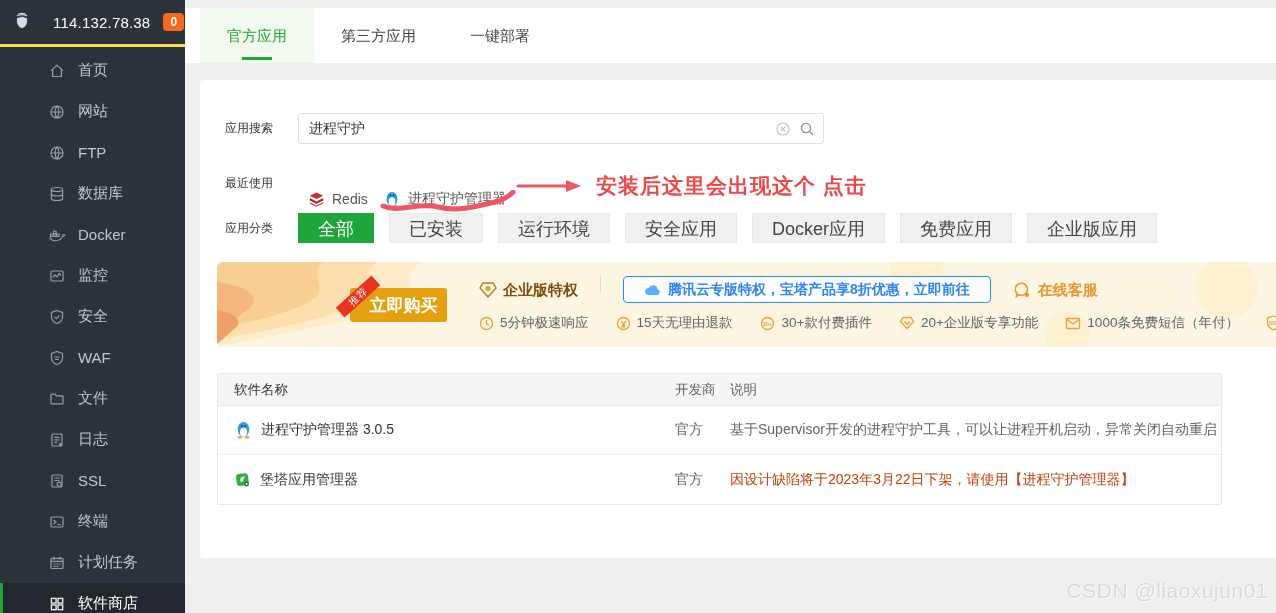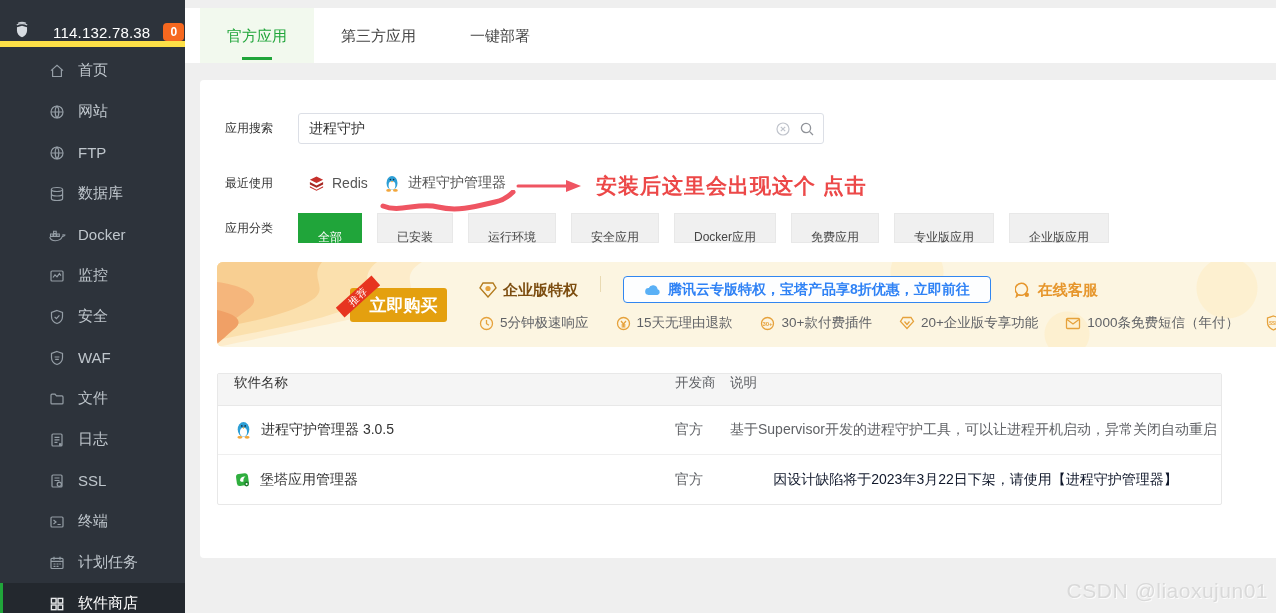--- a/index.html
+++ b/index.html
@@ -1,21 +1,21 @@
 <!DOCTYPE html>
 <html><head>
 <meta charset="utf-8">
 <style>
   * { margin:0; padding:0; box-sizing:border-box; }
   html,body { width:1276px; height:613px; overflow:hidden; }
   body { background:#efefef; font-family:"Liberation Sans", sans-serif; position:relative; }
 
   
   .sidebar { position:absolute; left:0; top:0; width:185px; height:613px; background:#2d333b; z-index:5; }
-  .sb-head { height:47px; display:flex; align-items:flex-end; padding-left:13px; border-bottom:6px solid #fde047; }
+  .sb-head { height:47px; display:flex; align-items:center; padding-left:13px; border-bottom:3px solid #fde047; }
   .sb-ip { color:#ffffff; font-size:15px; margin-left:8px; letter-spacing:.2px; }
   .sb-badge { margin-left:13px; background:#f6681f; color:#fff; font-size:12px; font-weight:bold; border-radius:4px; padding:2px 7px; line-height:14px; }
   .sb-nav { padding-top:3px; }
   .s-item { height:41px; display:flex; align-items:center; padding-left:48px; color:#bfc6cc; font-size:15px; cursor:pointer; position:relative; }
   .s-ico { width:18px; height:18px; margin-right:12px; color:#959ea6; display:inline-flex; }
   .s-ico svg { width:18px; height:18px; }
   .s-item.active { background:#23282e; color:#ffffff; }
   .s-item.active .s-ico { color:#e8eaec; }
   .s-item.active::before { content:""; position:absolute; left:0; top:0; bottom:0; width:3px; background:#20a53a; }
 
@@ -28,31 +28,31 @@
   
   .card { position:absolute; left:200px; top:80px; width:1090px; height:478px; background:#ffffff; border-radius:4px; z-index:1; }
   .flabel { position:absolute; left:25px; font-size:12px; color:#333; }
 
   
   .search-box { position:absolute; left:98px; top:33px; width:526px; height:31px; border:1px solid #dcdfe6; border-radius:3px; display:flex; align-items:center; background:#fff; }
   .search-box input { flex:1; border:none; outline:none; font-size:14px; color:#333; padding:0 10px; font-family:inherit; background:transparent; }
   .sicon { width:16px; height:16px; margin-right:8px; cursor:pointer; flex:none; display:inline-flex; }
 
   
-  .recent-app { position:absolute; top:92px; display:flex; align-items:center; font-size:14px; color:#555; cursor:pointer; height:22px; }
+  .recent-app { position:absolute; top:108px; display:flex; align-items:center; font-size:14px; color:#555; cursor:pointer; height:22px; }
   .recent-app .aico { display:inline-flex; margin-right:7px; }
 
   
   .anno-squiggle { position:absolute; left:180px; top:110px; }
   .anno-arrow { position:absolute; left:316px; top:98px; }
   .anno-text { position:absolute; left:396px; top:92px; font-size:21px; font-weight:bold; letter-spacing:1px; }
 
   
   .cat-row { position:absolute; left:98px; top:133px; display:flex; gap:15px; }
-  .cat-btn { height:30px; line-height:30px; padding:8px 19px; background:#f0f0f0; border:1px solid #e8e8e8; color:#454545; font-size:12px; cursor:pointer; white-space:nowrap; }
+  .cat-btn { height:30px; line-height:30px; padding:0 19px; background:#f0f0f0; border:1px solid #e8e8e8; color:#454545; font-size:18px; cursor:pointer; white-space:nowrap; }
   .cat-btn.active { background:#20a53a; border-color:#20a53a; color:#fff; }
 
   
   .banner { position:absolute; left:17px; top:182px; width:1073px; height:85px; border-radius:6px; overflow:hidden;
             background: radial-gradient(circle at 700px 10px, #fdf0d0 0 26px, transparent 27px),
                         radial-gradient(circle at 850px 72px, #fdf0d0 0 22px, transparent 23px),
                         radial-gradient(circle at 1010px 26px, #fdf0d0 0 30px, transparent 31px),
                         #fcf5e1; }
   .waves { position:absolute; left:0; top:0; }
   .buy-wrap { position:absolute; left:133px; top:26px; width:97px; height:34px; }
@@ -62,27 +62,27 @@
   .bico { display:inline-flex; margin-right:6px; flex:none; }
   .priv-title { font-size:15px; font-weight:bold; color:#7c4d10; display:flex; align-items:center; }
   .bdivider { width:1px; height:16px; background:#e9dab2; margin:0 22px; }
   .tc-pill { display:flex; align-items:center; border:1px solid #3186f0; background:#fdfeff; border-radius:4px; height:27px; padding:0 20px; color:#2f82f5; font-size:14px; font-weight:bold; cursor:pointer; }
   .support { display:flex; align-items:center; font-size:15px; font-weight:bold; color:#e6962c; margin-left:24px; cursor:pointer; }
   .brow2 { position:absolute; left:262px; top:51px; height:20px; display:flex; align-items:center; gap:27px; }
   .benefit { display:flex; align-items:center; font-size:13.5px; color:#606266; white-space:nowrap; }
 
   
   .app-table { position:absolute; left:17px; top:293px; width:1005px; border:1px solid #e8e8e8; border-radius:2px; }
-  .t-head { display:flex; height:32px; align-items:flex-start; background:#f5f5f5; color:#606266; font-size:13.5px; border-bottom:1px solid #e8e8e8; }
+  .t-head { display:flex; height:32px; align-items:center; background:#f5f5f5; color:#606266; font-size:13.5px; border-bottom:1px solid #e8e8e8; }
   .t-row { display:flex; height:49px; align-items:center; font-size:14px; border-bottom:1px solid #efefef; cursor:pointer; }
   .t-row:last-child { border-bottom:none; }
   .c-name { width:457px; padding-left:16px; display:flex; align-items:center; color:#333; }
   .c-dev { width:55px; color:#606266; }
   .c-desc { flex:1; color:#606266; }
-  .c-desc.red { color:#0f172a;text-align:center; }
+  .c-desc.red { color:#c2410c; }
   .t-row .aico { margin-right:8px; display:inline-flex; }
 
   
   .watermark { position:absolute; right:8px; bottom:10px; font-size:21px; color:#d9d9d9; text-shadow:1px 1px 0 #fbfbfb; letter-spacing:.5px; }
 </style>
 </head>
 <body>
 
 <div class="sidebar">
   <div class="sb-head">
@@ -289,21 +289,20 @@
   <span class="anno-text" style="color:#ec4848;">安装后这里会出现这个 点击</span>
 
   <span class="flabel" style="top:140px;">应用分类</span>
   <div class="cat-row">
     <button class="cat-btn active">全部</button>
     <button class="cat-btn">已安装</button>
     <button class="cat-btn">运行环境</button>
     <button class="cat-btn">安全应用</button>
     <button class="cat-btn">Docker应用</button>
     <button class="cat-btn">免费应用</button>
-    <button class="cat-btn">专业版应用</button>
     <button class="cat-btn">企业版应用</button>
   </div>
 
   <div class="banner">
     <svg class="waves" width="250" height="85" viewBox="0 0 250 85" preserveAspectRatio="none">
       <path d="M0,0 H205 C175,18 215,32 175,46 C140,58 90,66 0,85 Z" fill="#fdecca"></path>
       <path d="M0,0 H160 C135,20 170,30 135,45 C105,58 60,66 0,78 Z" fill="#fbe0ad"></path>
       <path d="M0,0 H105 C90,18 118,28 88,42 C65,53 35,60 0,66 Z" fill="#f8cf92"></path>
       <path d="M0,20 C30,24 48,36 30,48 C18,57 8,64 0,72 Z" fill="#f5b67c"></path>
       <path d="M0,48 C20,52 28,60 16,68 C10,73 5,78 0,82 Z" fill="#f0a066"></path>

